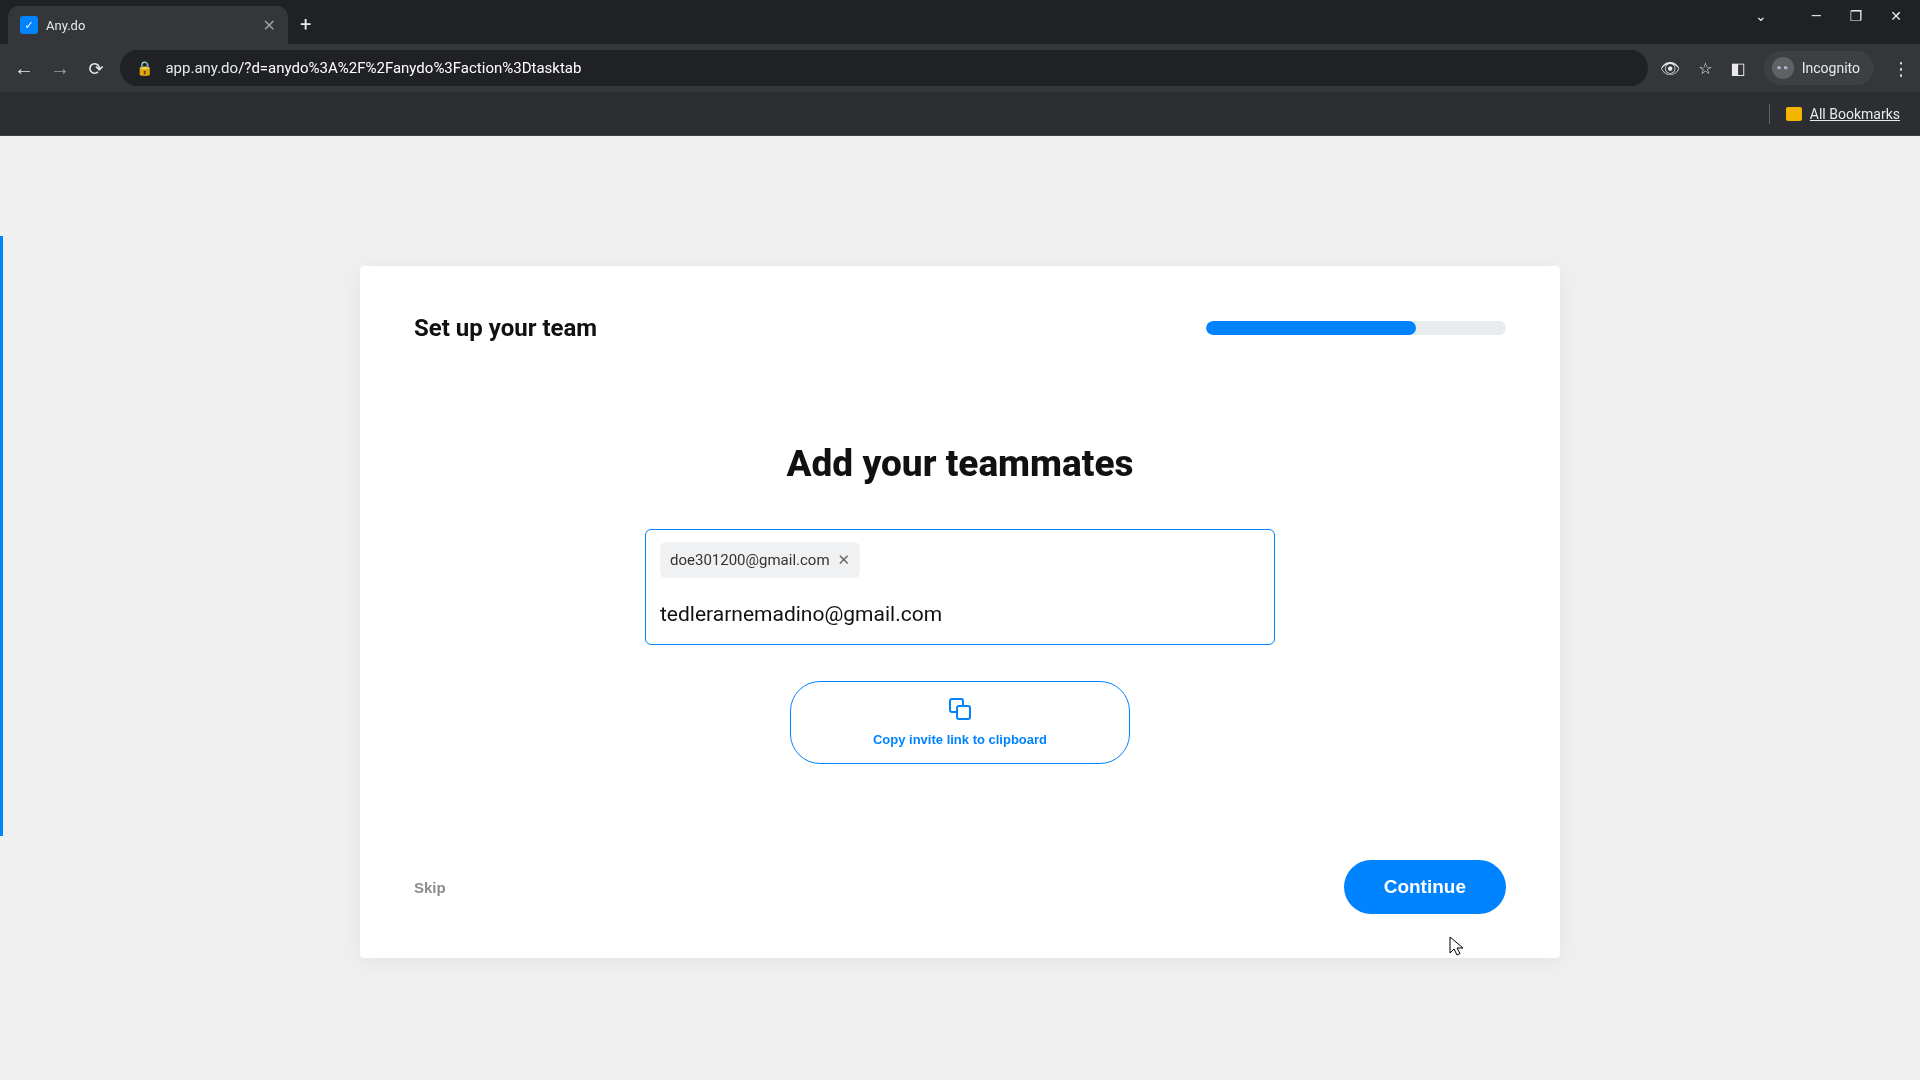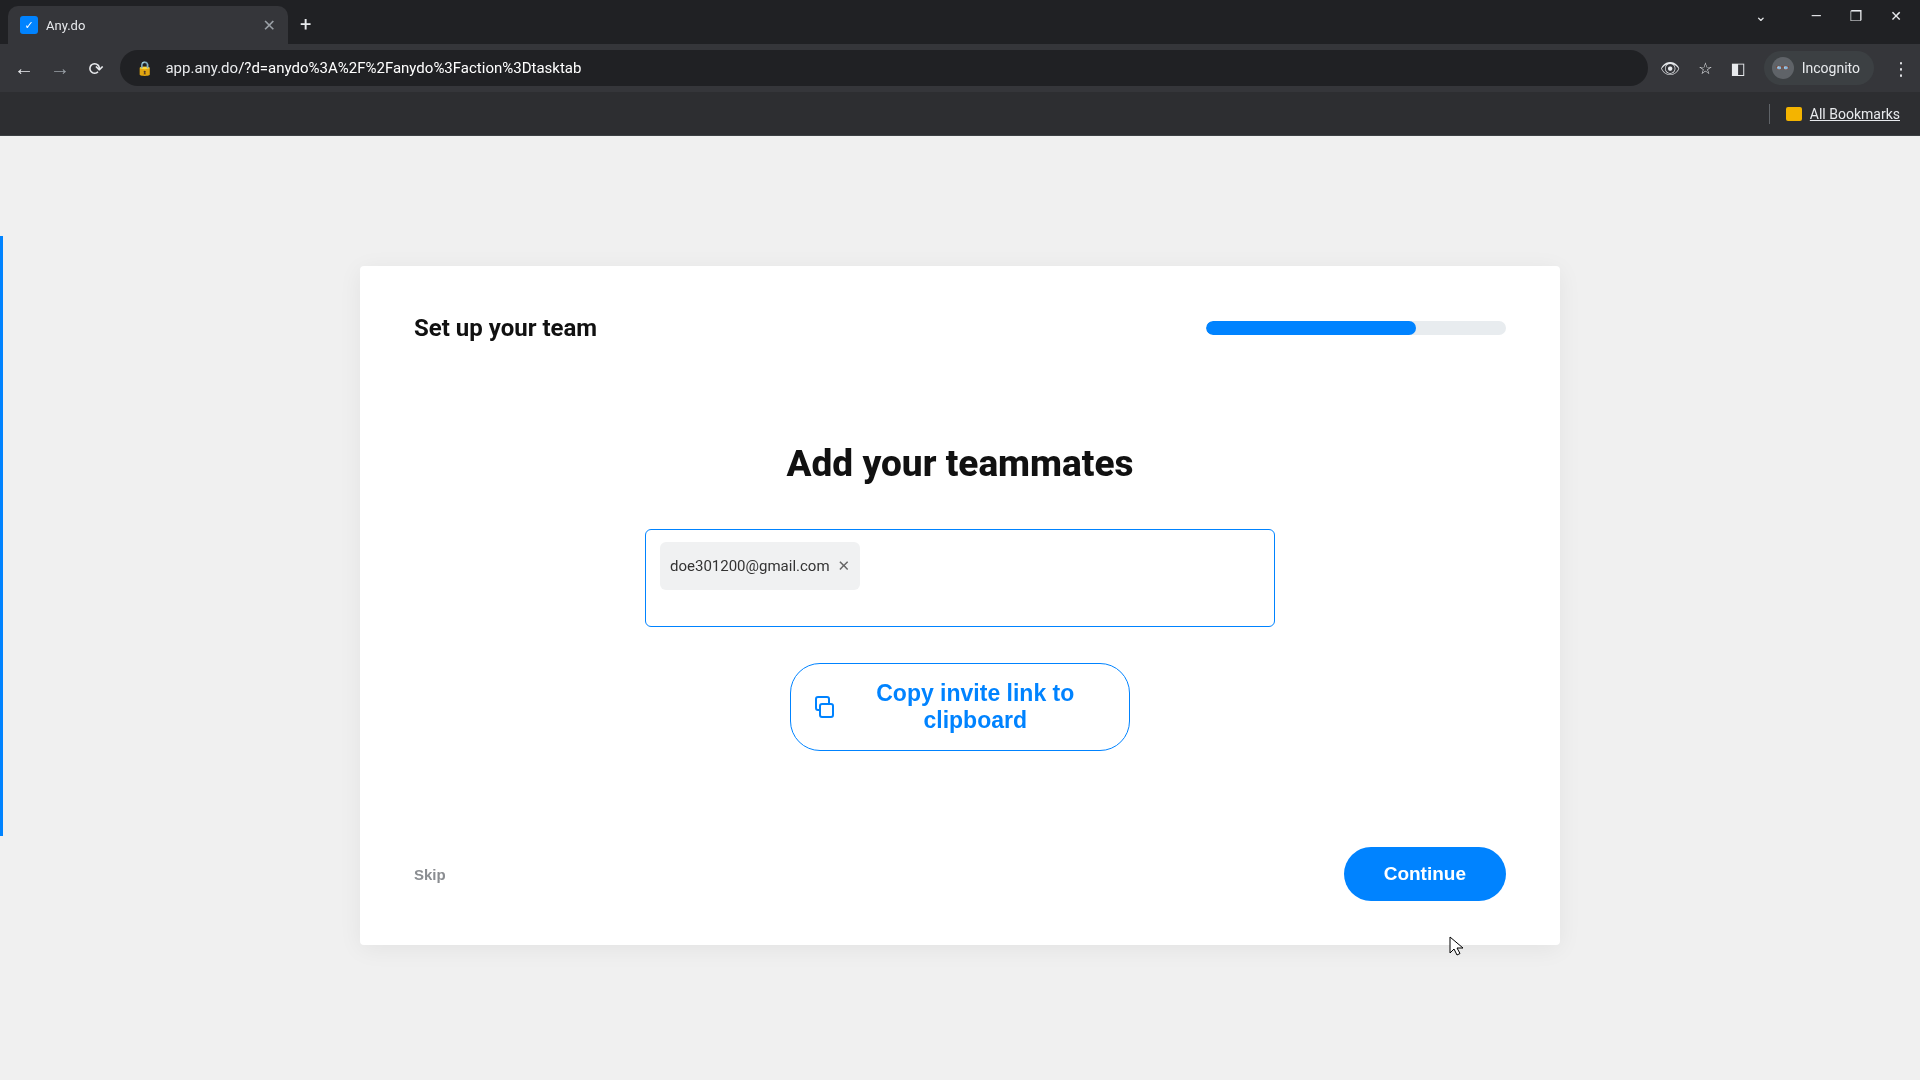--- a/index.html
+++ b/index.html
@@ -227,21 +227,21 @@
       margin: 0 auto;
       border: 1.5px solid #0083ff;
       border-radius: 6px;
       padding: 12px 14px 18px 14px;
     }
     .email-chip {
       display: inline-flex;
       align-items: center;
       background: #f0f1f2;
       border-radius: 6px;
-      padding: 15px 10px;
+      padding: 9px 10px;
       font-size: 15px;
       color: #333;
       gap: 8px;
       margin-bottom: 18px;
     }
     .chip-remove {
       color: #666;
       cursor: pointer;
       font-size: 15px;
     }
@@ -268,24 +268,25 @@
       display: flex;
       align-items: center;
       justify-content: center;
       gap: 12px;
       width: 340px;
       margin: 36px auto 0 auto;
       border: 1.5px solid #0083ff;
       border-radius: 30px;
       padding: 16px 24px;
       color: #0083ff;
-      font-size: 23px;
+      font-size: 13px;
       font-weight: 600;
       background: #fff;
       cursor: pointer;
+      flex-direction: column;
     }
     .copy-icon {
       width: 22px;
       height: 22px;
       position: relative;
     }
     .copy-icon .back {
       position: absolute;
       top: 0; left: 0;
       width: 15px; height: 15px;
@@ -390,20 +391,21 @@
       </div>
     </div>
 
     <h1 class="main-heading">Add your teammates</h1>
 
     <div class="email-box">
       <div class="email-chip">
         <span>doe301200@gmail.com</span>
         <span class="chip-remove">✕</span>
       </div>
+      <input class="email-input" type="text" value="tedlerarnemadino@gmail.com" style="">
     </div>
 
 
     <button class="copy-link-btn">
       <span class="copy-icon">
         <span class="back"></span>
         <span class="front"></span>
       </span>
       <span>Copy invite link to clipboard</span>
     </button>

